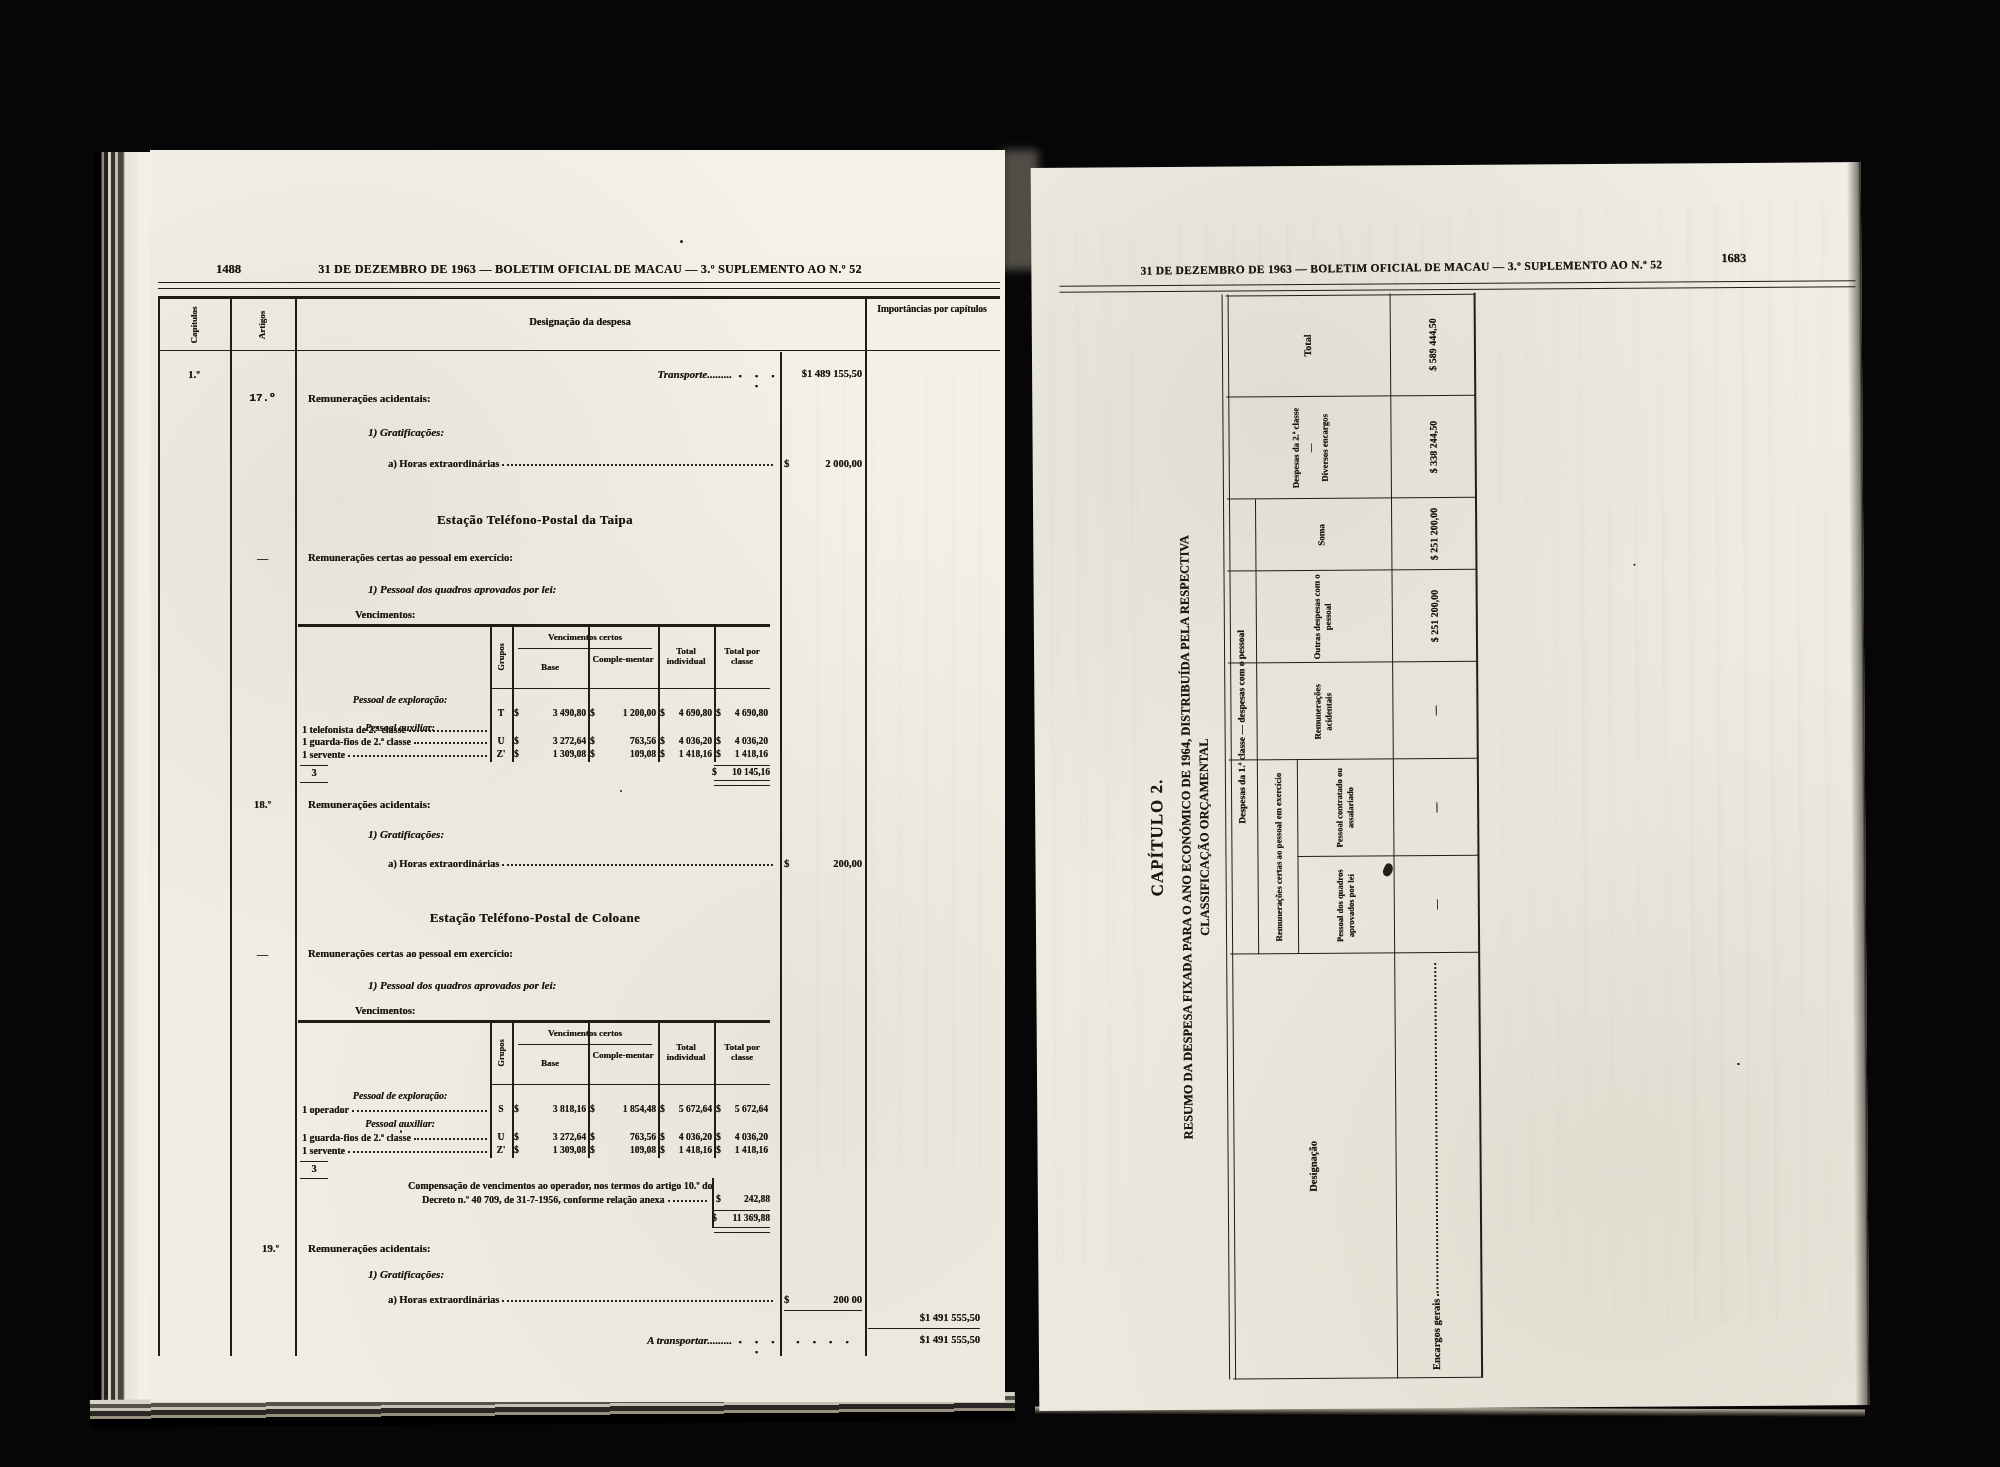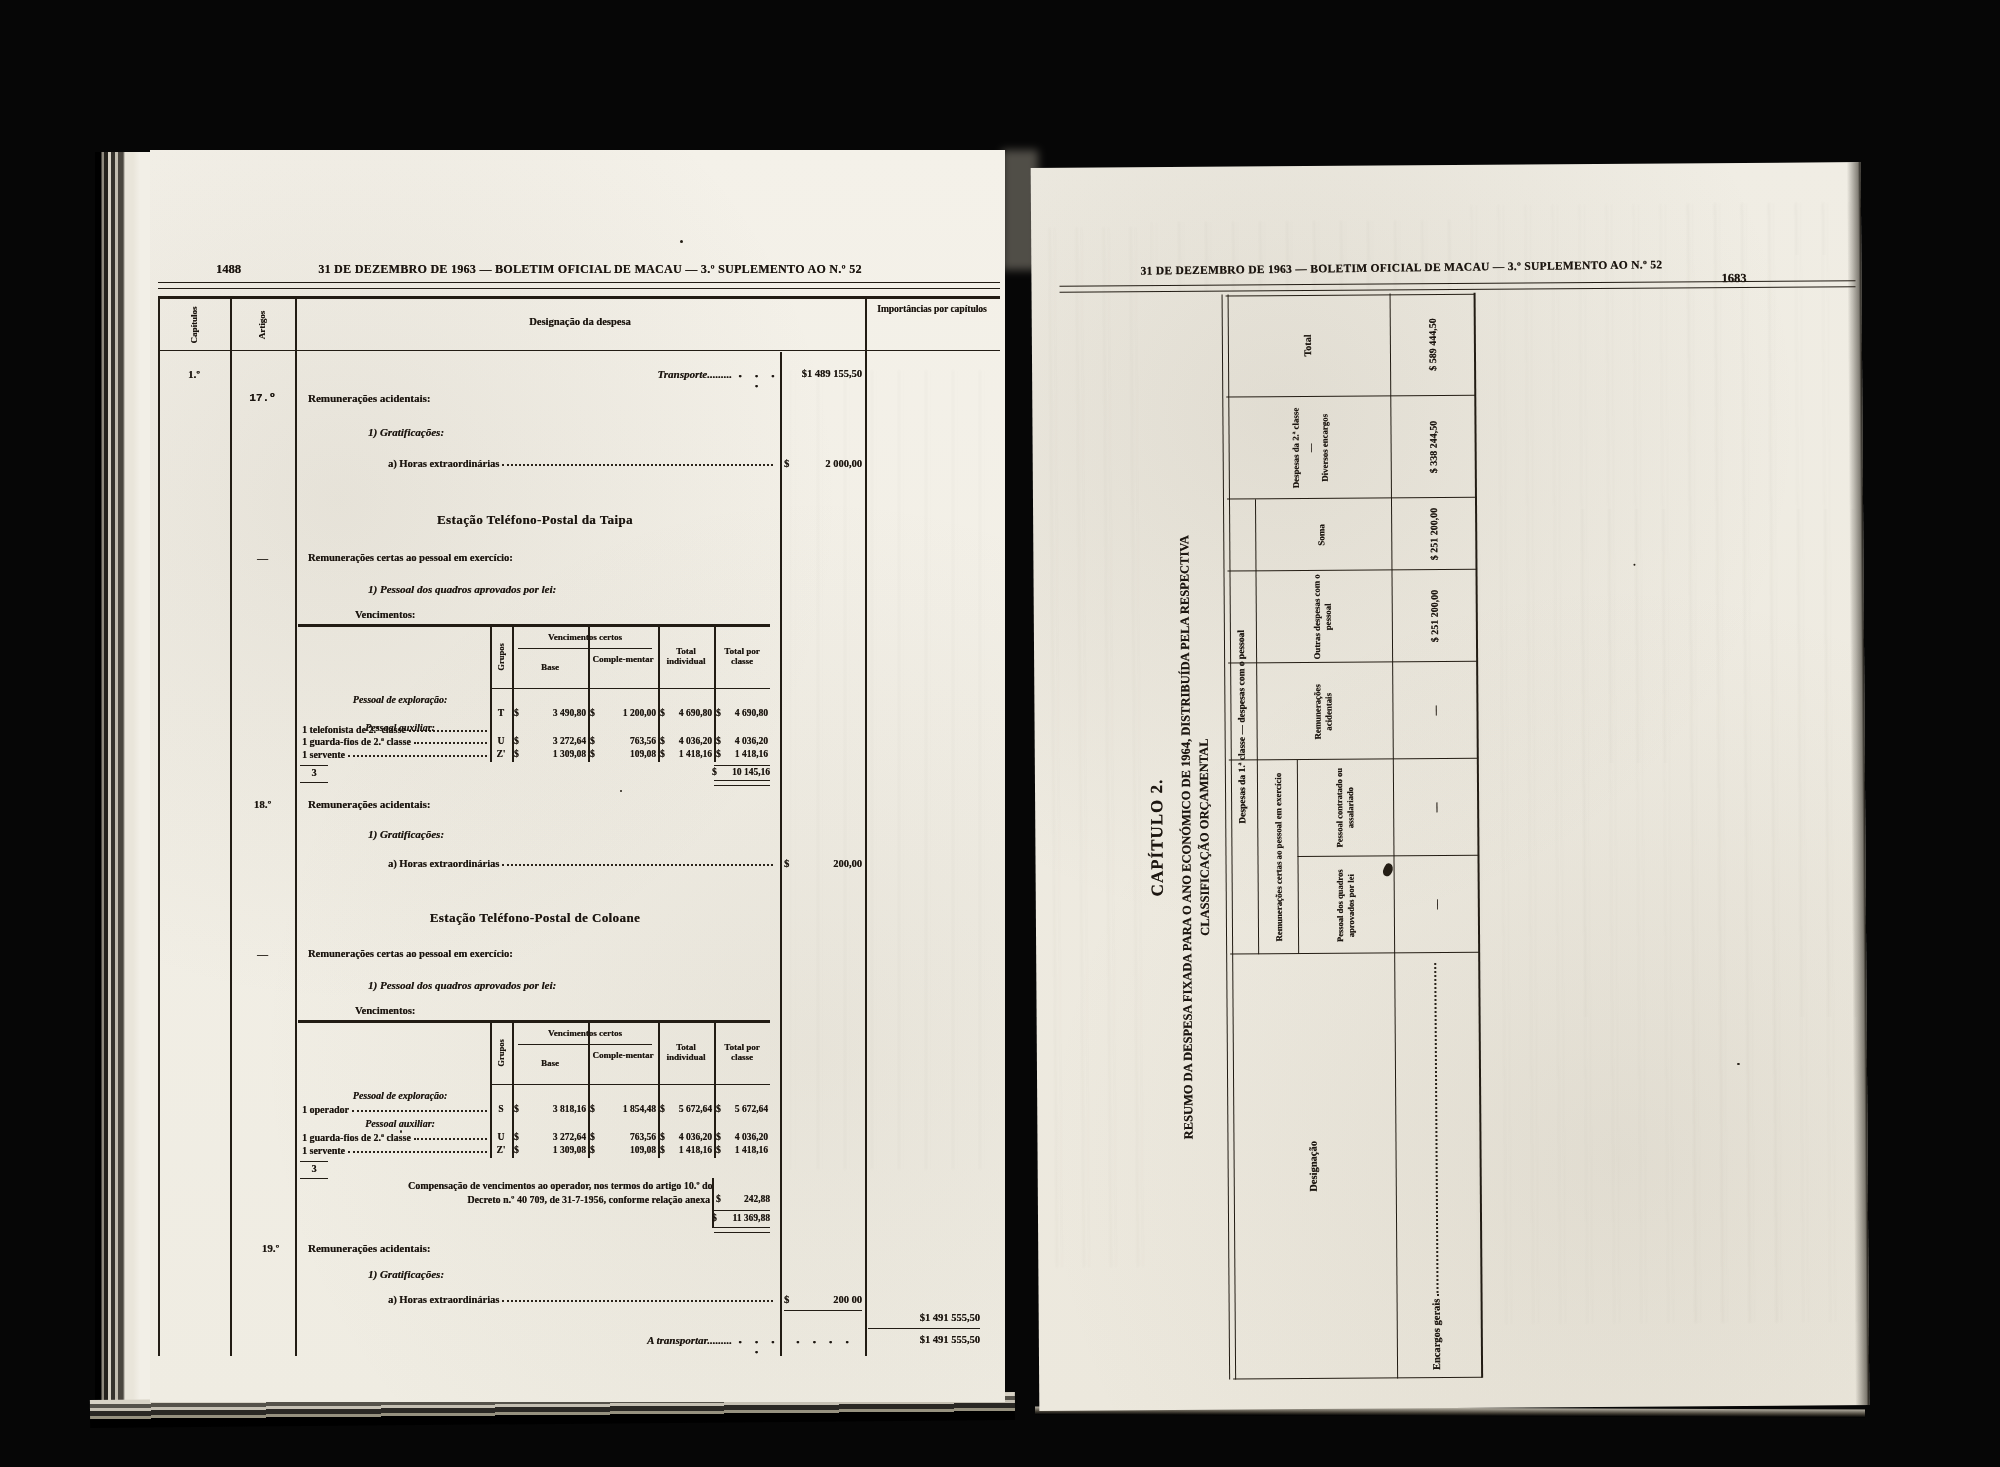--- a/index.html
+++ b/index.html
@@ -322,21 +322,21 @@
       <span>$</span>
       <span>1 418,16</span>
       </div>
 
     <div class="hl" style="left:2px;top:141px;width:28px;"></div>
     <div class="abs b c" style="left:2px;top:143px;width:28px;font-size:10.5px;">3</div>
     <div class="hl" style="left:2px;top:158px;width:28px;"></div>
   </div>
 
   <div class="abs b nw" style="left:258px;top:1030px;font-size:10px;">Compensação de vencimentos ao operador, nos termos do artigo 10.º do</div>
-  <div class="abs leaderrow b" style="left:272px;top:1044px;width:288px;font-size:10px;flex-direction:column;">
+  <div class="abs leaderrow b" style="left:272px;top:1044px;width:288px;font-size:10px;">
     <span class="nw">Decreto n.º 40 709, de 31-7-1956, conforme relação anexa</span>
     <span class="leader"></span>
   </div>
   <div class="vl" style="left:562px;top:1028px;height:50px;"></div>
   <div class="abs money" style="left:566px;top:1044px;width:54px;font-size:9.5px;">
     <span>$</span>
     <span>242,88</span>
     </div>
   <div class="hl" style="left:564px;top:1060px;width:56px;"></div>
   <div class="abs money" style="left:562px;top:1063px;width:58px;font-size:9.5px;">
@@ -375,21 +375,21 @@
       radial-gradient(circle at 30% 20%, rgba(120,108,86,0.12), transparent 45%),
       radial-gradient(circle at 70% 80%, rgba(120,108,86,0.10), transparent 50%),
       linear-gradient(#f0ede4,#ece8dd);">
 
   <div class="ghost" style="left:18px;top:60px;width:95px;height:1040px;opacity:0.12;"></div>
   <div class="ghost" style="left:440px;top:40px;width:380px;height:1120px;opacity:0.09;"></div>
   <div class="ghost" style="left:120px;top:55px;width:300px;height:70px;opacity:0.08;"></div>
   <div class="abs" style="left:816px;top:0;width:14px;height:1243px;background:linear-gradient(90deg, rgba(40,36,28,0) 0%, rgba(40,36,28,0.55) 80%, #15120d 100%);"></div>
 
   <div class="abs b c nw" style="left:60px;top:96px;width:620px;font-size:11.5px;letter-spacing:0.3px;transform:rotate(-0.3deg);">31 DE DEZEMBRO DE 1963 — BOLETIM OFICIAL DE MACAU — 3.º SUPLEMENTO AO N.º 52</div>
-  <div class="abs b" style="left:690px;top:108px;font-size:12.5px;text-align:right;">1683</div>
+  <div class="abs b" style="left:690px;top:88px;font-size:12.5px;text-align:right;">1683</div>
   <div class="dbl" style="left:28px;top:118px;width:796px;"></div>
 
   <div class="rotwrap">
     <div class="rotinner">
 
       <div class="abs b c nw" style="left:0;top:2px;width:1085px;font-size:17px;letter-spacing:1px;">CAPÍTULO 2.</div>
       <div class="abs b c nw" style="left:0;top:34px;width:1085px;font-size:12.5px;">RESUMO DA DESPESA FIXADA PARA O ANO ECONÓMICO DE 1964, DISTRIBUÍDA PELA RESPECTIVA</div>
       <div class="abs b c nw" style="left:0;top:52px;width:1085px;font-size:12.5px;">CLASSIFICAÇÃO ORÇAMENTAL</div>
 
       <div class="dbl" style="left:0;top:80px;width:1085px;"></div>

